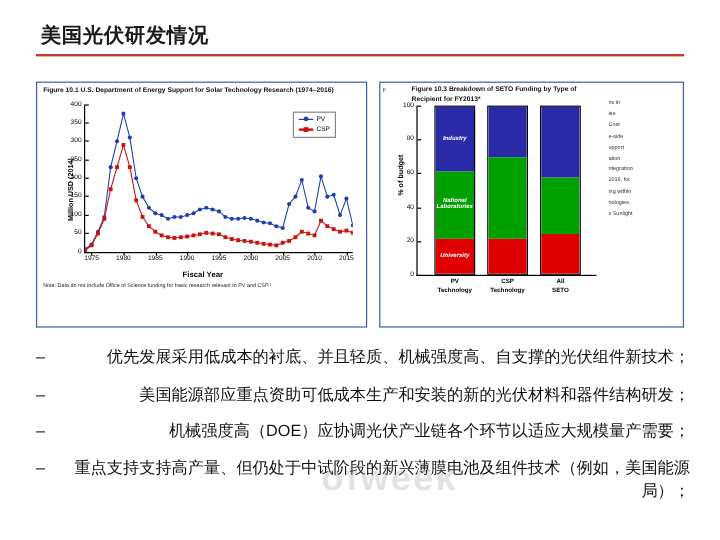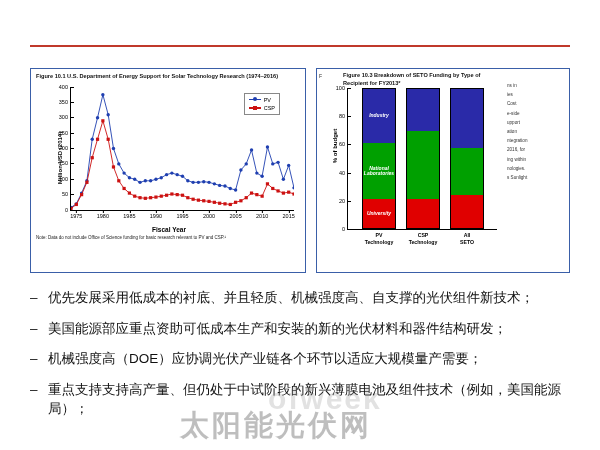--- a/index.html
+++ b/index.html
@@ -279,21 +279,21 @@
     margin-bottom: 11px;
     font-size: 13.5px;
     color: #111;
     line-height: 1.45;
   }
   .dash {
     width: 18px;
     flex: 0 0 18px;
     color: #111;
   }
-  .btext { flex: 1; }
+  .btext { flex: 1; text-align: right; }
 
   
   .wm1 {
     position: absolute;
     left: 232px;
     top: 382px;
     font-size: 30px;
     color: rgba(150,150,150,0.28);
     font-weight: bold;
     letter-spacing: 2px;
@@ -307,20 +307,21 @@
     color: rgba(110,110,110,0.45);
     font-weight: bold;
     letter-spacing: 3px;
   }
 </style>
 </head>
 <body>
 
 <div class="slide">
 
+  <div class="title">美国光伏研发情况</div>
   <div class="title-rule"></div>
 
   <div class="fig-left">
     <div class="fig-cap">Figure 10.1  U.S. Department of Energy Support for Solar Technology Research (1974–2016)</div>
 
     <div class="chart1">
       <div class="c1-ylabel">Million USD (2014)</div>
       <div class="c1-plot" id="c1plot">
           <svg width="223" height="123" style="position: absolute; left: 0px; top: 0px;">
             <path d="M 0.0 120.5 L 5.3 116.8 L 10.6 106.1 L 15.9 93.8 L 21.2 52.3 L 26.5 30.8 L 31.9 7.7 L 37.2 27.7 L 42.5 61.5 L 47.8 76.9 L 53.1 86.1 L 58.4 90.7 L 63.7 92.3 L 69.0 95.3 L 74.3 93.8 L 79.6 93.8 L 85.0 92.3 L 90.3 90.7 L 95.6 87.6 L 100.9 86.1 L 106.2 87.6 L 111.5 89.2 L 116.8 93.8 L 122.1 95.3 L 127.4 95.3 L 132.7 94.7 L 138.0 95.3 L 143.4 96.9 L 148.7 98.4 L 154.0 99.0 L 159.3 101.5 L 164.6 103.0 L 169.9 83.0 L 175.2 76.9 L 180.5 63.0 L 185.8 86.1 L 191.1 89.2 L 196.5 60.0 L 201.8 76.9 L 207.1 75.3 L 212.4 92.3 L 217.7 78.4 L 223.0 100.9" fill="none" stroke="#1f3fb0" stroke-width="0.9"></path>
@@ -518,14 +519,13 @@
         <span class="dash">–</span>
         <span class="btext">机械强度高（DOE）应协调光伏产业链各个环节以适应大规模量产需要；</span>
       </div>
       <div class="bullet">
         <span class="dash">–</span>
         <span class="btext">重点支持支持高产量、但仍处于中试阶段的新兴薄膜电池及组件技术（例如，美国能源局）；</span>
       </div>
     </div>
 
   <div class="wm1">ofweek</div>
-  <div class="wm2">太阳能光伏网</div>
 </div>
 
 </body></html>

